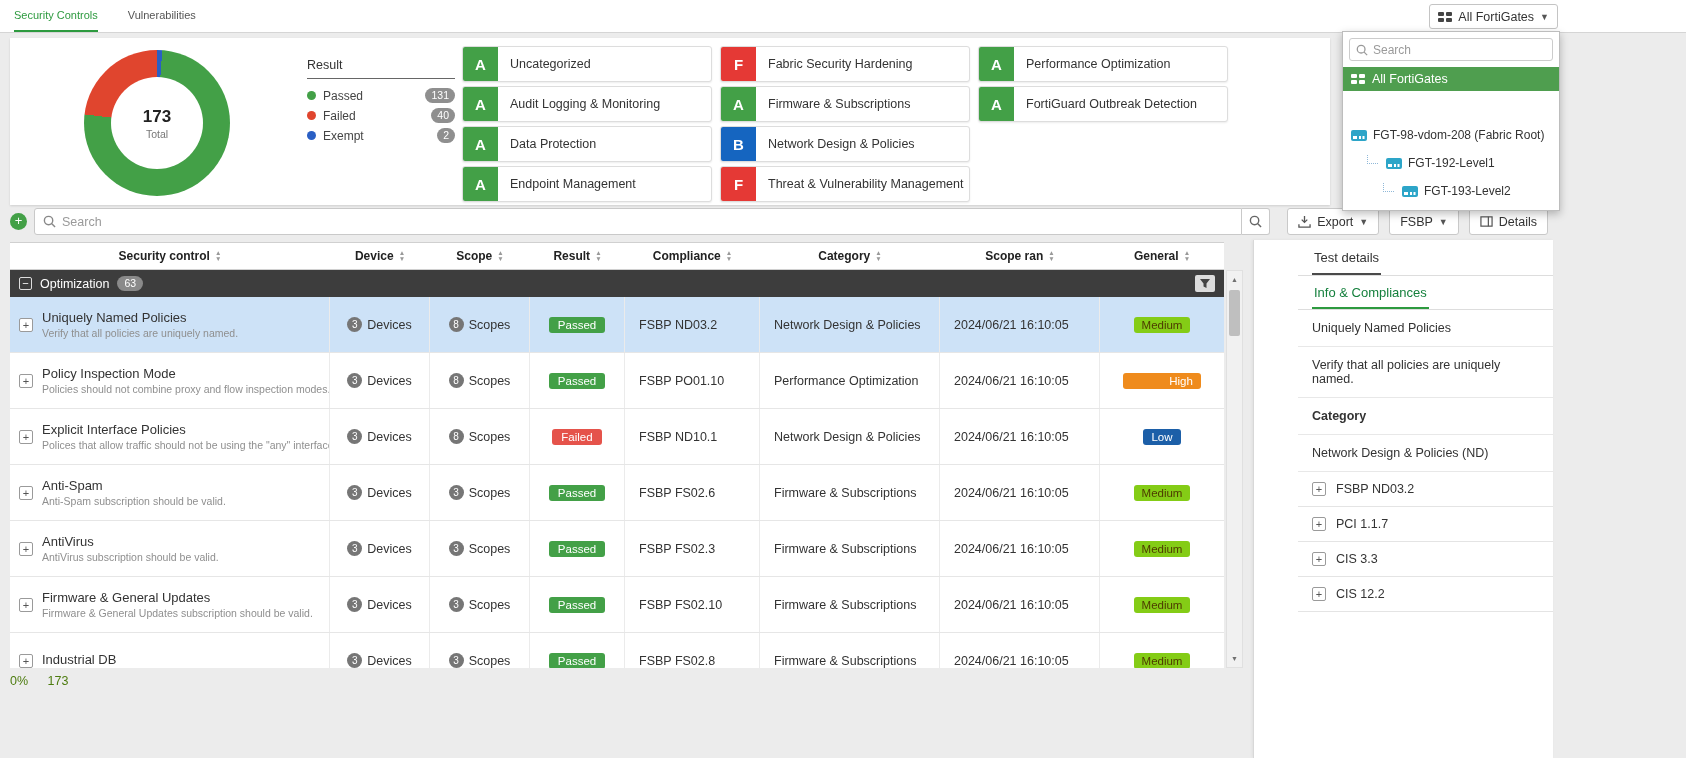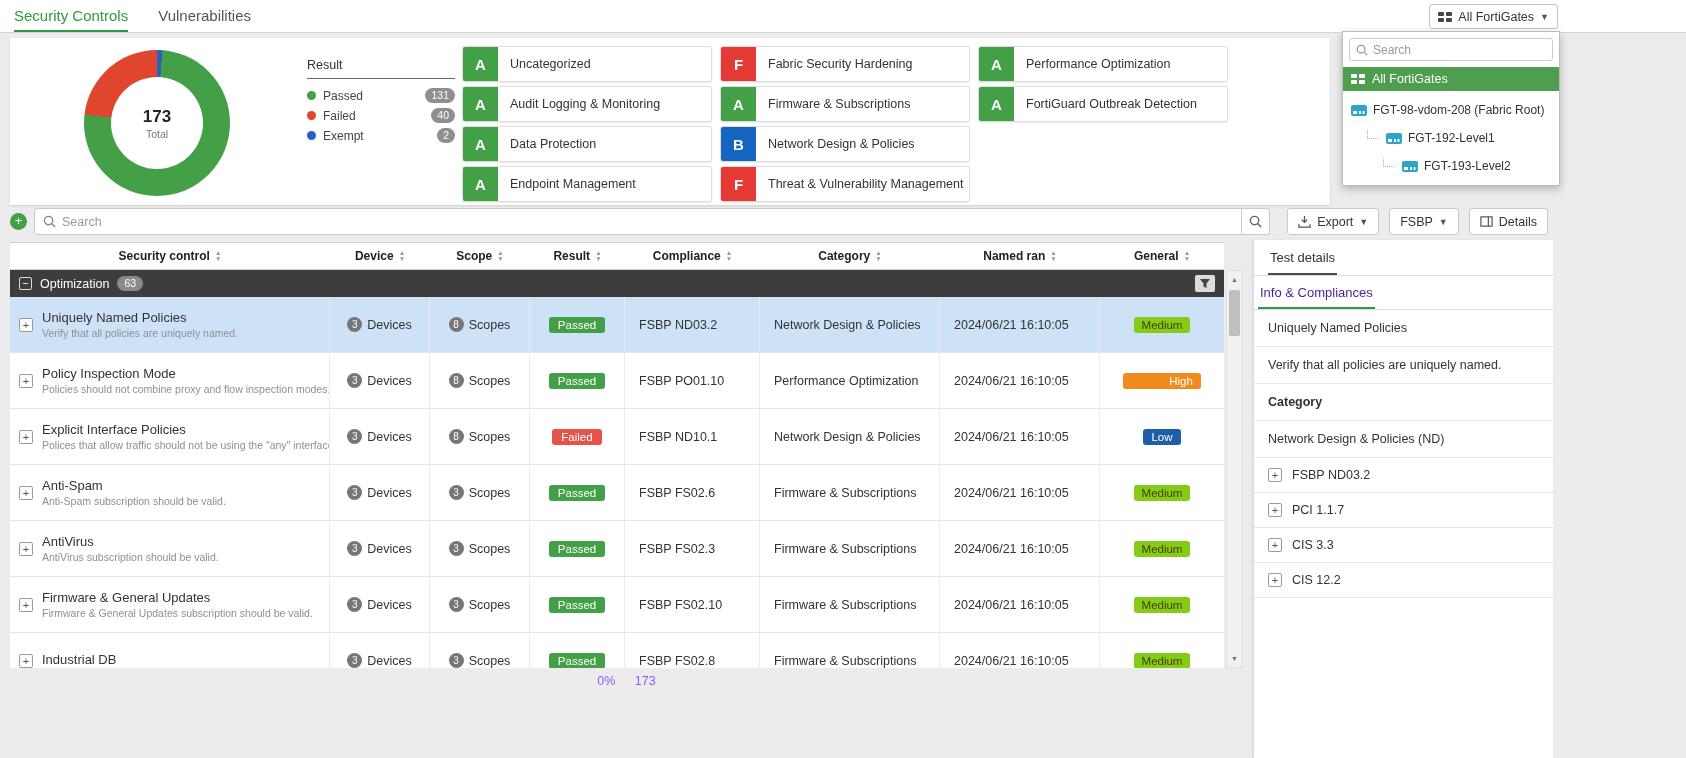--- a/index.html
+++ b/index.html
@@ -3,21 +3,21 @@
 <meta charset="utf-8">
 <style>
   * { box-sizing: border-box; margin: 0; padding: 0; }
   html,body { width:1686px; height:758px; }
   body { font-family:"Liberation Sans", sans-serif; background:#ececec; position:relative; overflow:hidden; font-size:13px; color:#333; }
   .stage { position:absolute; inset:0; }
 
   
   .topbar { position:absolute; left:0; top:0; width:1686px; height:33px; background:#fff; border-bottom:1px solid #d5d5d5; display:flex; align-items:stretch; }
   .tabs { display:flex; gap:30px; padding-left:14px; }
-  .tab { display:flex; align-items:center; font-size:15px; color:#555; cursor:pointer; border-bottom:2px solid transparent;text-align:center; }
+  .tab { display:flex; align-items:center; font-size:11px; color:#555; cursor:pointer; border-bottom:2px solid transparent;text-align:center; }
   .tab.active { color:#2d9a3f; border-bottom-color:#2d9a3f; }
   .fgt-selector { position:absolute; right:128px; top:4px; height:25px; border:1px solid #c4c4c4; border-radius:3px; background:#fff; display:flex; align-items:center; gap:6px; padding:0 8px; font-size:12.5px; color:#333; cursor:pointer; }
   .caret { font-size:9px; color:#555; }
 
   
   .summary-card { position:absolute; left:10px; top:38px; width:1320px; height:167px; background:#fff; box-shadow:0 1px 2px rgba(0,0,0,.12); }
   .donut { position:absolute; left:74px; top:12px; width:146px; height:146px; border-radius:50%; background:#ccc; }
   .donut-hole { position:absolute; inset:27px; background:#fff; border-radius:50%; }
   .donut-center { position:absolute; inset:0; display:flex; flex-direction:column; align-items:center; justify-content:center; }
   .donut-total { font-size:17px; font-weight:bold; color:#222; }
@@ -74,40 +74,40 @@
   .severity-badge.medium { background:#84cc16; color:#4d3c00; }
   .severity-badge.high { background:#ef8b1c;padding-left:46px; }
   .severity-badge.low { background:#1c5fa8; }
 
   
   .vscroll { position:absolute; left:1226px; top:270px; width:17px; height:398px; background:#f1f1f1; border:1px solid #e0e0e0; }
   .sb-btn { position:absolute; left:0; width:15px; height:17px; display:flex; align-items:center; justify-content:center; font-size:7px; color:#707070; background:#f1f1f1; cursor:pointer; }
   .sb-up { top:0; } .sb-down { bottom:0; }
   .sb-thumb { position:absolute; left:2px; right:2px; top:19px; height:46px; background:#bfbfbf; border-radius:2px; cursor:pointer; }
 
-  .table-footer { position:absolute; left:10px; top:674px; width:1233px; text-align:center; font-size:12.5px; color:#8b5cf6; }
+  .table-footer { position:absolute; left:10px; top:674px; width:1233px; text-align:left; font-size:12.5px; color:#4d7c0f; }
   .table-footer .total { margin-left:16px; }
 
   
-  .details-panel { position:absolute; left:1253px; top:240px; width:300px; bottom:0; background:#fff; border-left:1px solid #d8d8d8; box-shadow:-1px 0 3px rgba(0,0,0,.06); z-index:5; }
+  .details-panel { position:absolute; left:1253px; top:240px; width:300px; bottom:0; background:#fff; border-left:1px solid #d8d8d8; box-shadow:-1px 0 3px rgba(0,0,0,.06); z-index:5;padding-left:44px; }
   .panel-tabs { border-bottom:1px solid #ddd; }
   .panel-tab { display:inline-block; margin-left:14px; padding:10px 2px 8px; font-size:13px; color:#333; border-bottom:2px solid #4a4a4a; cursor:pointer; }
   .panel-subtabs { border-bottom:1px solid #ddd; }
-  .panel-subtab { display:inline-block; margin-left:4px; padding:9px 2px 7px; font-size:13px; color:#4c1d95; border-bottom:2px solid #2d9a3f; cursor:pointer; }
+  .panel-subtab { display:inline-block; margin-left:14px; padding:9px 2px 7px; font-size:13px; color:#15803d; border-bottom:2px solid #2d9a3f; cursor:pointer; }
   .panel-row { padding:11px 14px; border-bottom:1px solid #e8e8e8; font-size:12.5px; color:#333; }
   .panel-row.strong { font-weight:bold; }
   .compliance-row { display:flex; align-items:center; gap:10px; padding:10px 14px; border-bottom:1px solid #e4e4e4; font-size:12.5px; color:#333; cursor:pointer; }
 
   
   .fgt-dropdown { position:absolute; right:126px; top:31px; width:218px; background:#fff; border:1px solid #bdbdbd; box-shadow:0 3px 8px rgba(0,0,0,.25); z-index:50; padding-bottom:5px; }
   .dd-search { margin:6px; height:23px; border:1px solid #ccc; border-radius:3px; display:flex; align-items:center; gap:5px; padding:0 6px; background:#fff; }
   .dd-search input { border:none; outline:none; flex:1; min-width:0; font-size:12px; font-family:inherit; color:#333; }
   .dd-search input::placeholder { color:#9a9a9a; }
   .dd-all { height:24px; background:#4f9e4f; color:#fff; display:flex; align-items:center; gap:7px; padding:0 8px; font-size:12.5px; cursor:pointer; }
-  .dd-tree { padding-top:5px; }
+  .dd-tree { padding-top:5px;margin-top:25px; }
   .tree-item { height:28px; display:flex; align-items:center; gap:6px; font-size:12px; color:#333; padding-left:8px; cursor:pointer; white-space:nowrap; }
   .tree-item.level-1 { padding-left:24px; }
   .tree-item.level-2 { padding-left:40px; }
   .tree-item.level-1::before, .tree-item.level-2::before { content:""; width:10px; height:8px; border-left:1px dotted #8fb8d8; border-bottom:1px dotted #8fb8d8; margin-right:2px; margin-top:-8px; flex:none; }
   .fgt-device-icon { flex:none; display:inline-flex; }
 </style>
 </head>
 <body>
 
 <div class="stage">
@@ -294,21 +294,21 @@
 
       <div class="th">
         <span>Category</span>
         <span class="sort-icon">
           <i>▲</i>
           <i>▼</i>
         </span>
       </div>
 
       <div class="th">
-        <span>Named ran</span>
+        <span>Scope ran</span>
         <span class="sort-icon">
           <i>▲</i>
           <i>▼</i>
         </span>
       </div>
 
       <div class="th">
         <span>General</span>
         <span class="sort-icon">
           <i>▲</i>

